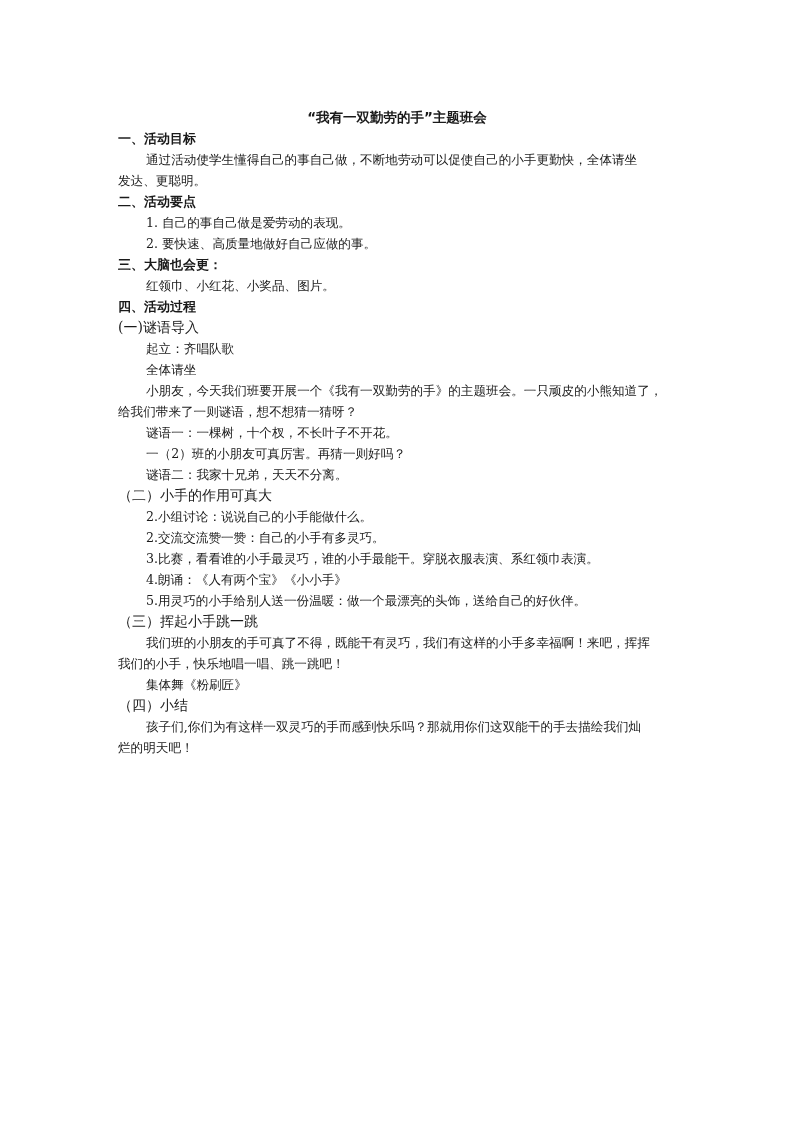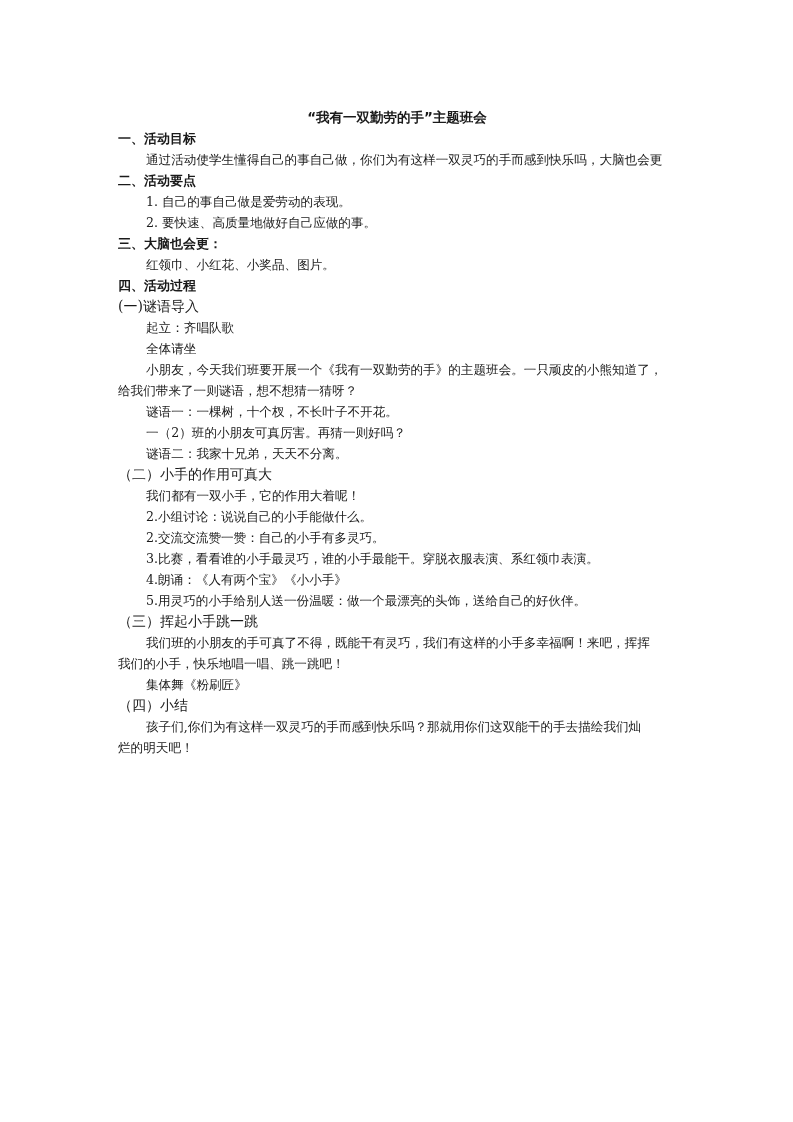--- a/index.html
+++ b/index.html
@@ -15,39 +15,39 @@
   .sub { font-size:14px; line-height:21px; }
 </style>
 </head>
 <body>
 
 <div class="page">
   <div class="title">“我有一双勤劳的手”主题班会</div>
 
   <div id="sections">
       <div class="h1">一、活动目标</div>
-      <div class="p indent">通过活动使学生懂得自己的事自己做，你们为有这样一双灵巧的手而感到快乐吗，大脑也会更</div>
+      <div class="p indent">通过活动使学生懂得自己的事自己做，不断地劳动可以促使自己的小手更勤快，全体请坐</div>
+      <div class="p">发达、更聪明。</div>
       <div class="h1">二、活动要点</div>
       <div class="p indent">1. 自己的事自己做是爱劳动的表现。</div>
       <div class="p indent">2. 要快速、高质量地做好自己应做的事。</div>
       <div class="h1">三、大脑也会更：</div>
       <div class="p indent">红领巾、小红花、小奖品、图片。</div>
       <div class="h1">四、活动过程</div>
     </div>
   <div id="process">
       <div class="sub">(一)谜语导入</div>
       <div class="p indent">起立：齐唱队歌</div>
       <div class="p indent">全体请坐</div>
       <div class="p indent">小朋友，今天我们班要开展一个《我有一双勤劳的手》的主题班会。一只顽皮的小熊知道了，</div>
       <div class="p">给我们带来了一则谜语，想不想猜一猜呀？</div>
       <div class="p indent">谜语一：一棵树，十个杈，不长叶子不开花。</div>
       <div class="p indent">一（2）班的小朋友可真厉害。再猜一则好吗？</div>
       <div class="p indent">谜语二：我家十兄弟，天天不分离。</div>
       <div class="sub">（二）小手的作用可真大</div>
-      <div class="p indent">我们都有一双小手，它的作用大着呢！</div>
       <div class="p indent">2.小组讨论：说说自己的小手能做什么。</div>
       <div class="p indent">2.交流交流赞一赞：自己的小手有多灵巧。</div>
       <div class="p indent">3.比赛，看看谁的小手最灵巧，谁的小手最能干。穿脱衣服表演、系红领巾表演。</div>
       <div class="p indent">4.朗诵：《人有两个宝》《小小手》</div>
       <div class="p indent">5.用灵巧的小手给别人送一份温暖：做一个最漂亮的头饰，送给自己的好伙伴。</div>
       <div class="sub">（三）挥起小手跳一跳</div>
       <div class="p indent">我们班的小朋友的手可真了不得，既能干有灵巧，我们有这样的小手多幸福啊！来吧，挥挥</div>
       <div class="p">我们的小手，快乐地唱一唱、跳一跳吧！</div>
       <div class="p indent">集体舞《粉刷匠》</div>
       <div class="sub">（四）小结</div>

